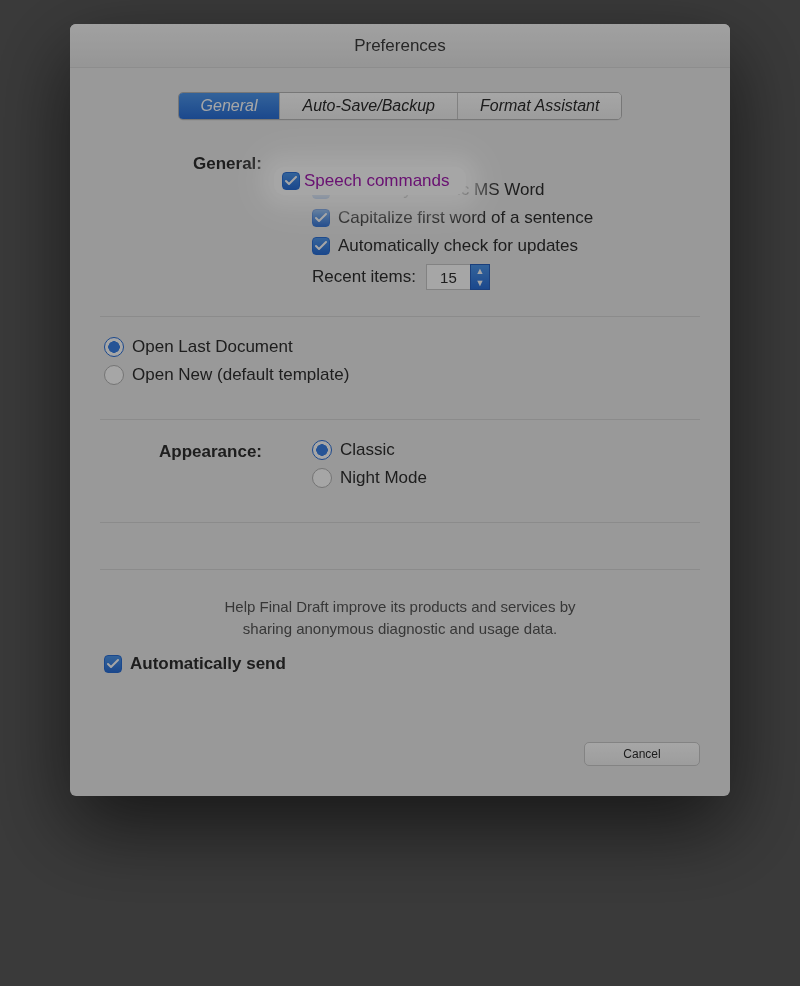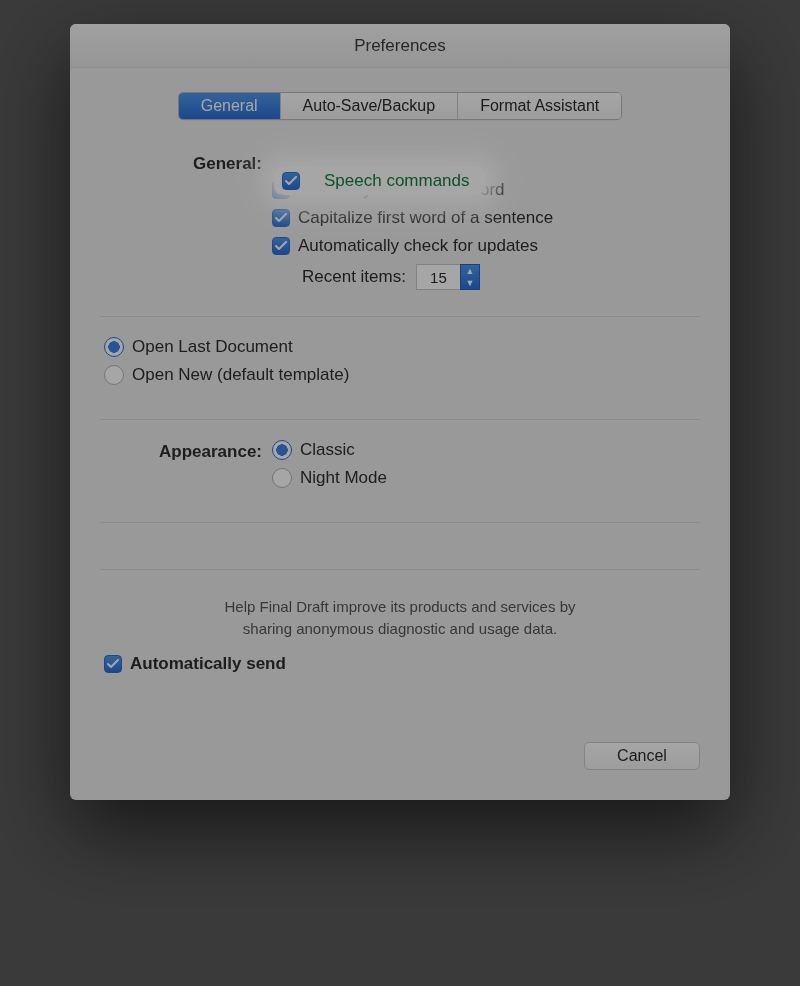--- a/index.html
+++ b/index.html
@@ -57,31 +57,33 @@
     }
     .segmented button {
       appearance: none;
       border: none;
       background: linear-gradient(#ffffff, #f0f0f0);
       padding: 4px 22px;
       font-size: 16px;
       color: #2b2b2b;
       cursor: pointer;
       border-right: 1px solid #c7c7c7;
+      font-style: italic;
     }
     .segmented button:last-child { border-right: none; }
     .segmented button.active {
       background: linear-gradient(#4f98ed, #2a6fd8);
       color: #fff;
     }
     .section { padding: 6px 4px; }
     .row {
       display: flex;
       align-items: flex-start;
       margin-bottom: 6px;
+      gap: 40px;
     }
     .row-label {
       width: 168px;
       text-align: right;
       font-size: 17px;
       color: #2f2f2f;
       font-weight: 700;
       padding-right: 10px;
       padding-top: 2px;
     }
@@ -124,21 +126,20 @@
     }
     .radio.selected {
       border-color: #2a6fd8;
       background: radial-gradient(circle, #3b82e6 0 44%, #fff 46% 100%);
     }
     .subrow {
       display: flex;
       align-items: center;
       gap: 10px;
       margin-top: 8px;
-      margin-left: 30px;
       font-size: 17px;
       color: #2e2e2e;
     }
     .stepper {
       display: inline-flex;
       align-items: stretch;
       height: 26px;
     }
     .stepper .field {
       border: 1px solid #c8c8c8;
@@ -187,21 +188,21 @@
     }
     .footer {
       display: flex;
       justify-content: flex-end;
       gap: 14px;
       padding-top: 38px;
     }
     .btn {
       appearance: none;
       border-radius: 5px;
-      font-size: 16px;
+      font-size: 12px;
       padding: 4px 0;
       width: 116px;
       cursor: pointer;
       border: 1px solid #c9c9c9;
       background: linear-gradient(#ffffff, #f1f1f1);
       color: #2c2c2c;
     }
     .btn.primary {
       background: linear-gradient(#4f98ed, #2a6fd8);
       border-color: #2862bf;
@@ -209,23 +210,23 @@
     }
     .highlight {
       position: absolute;
       z-index: 20;
       background: #fff;
       border-radius: 10px;
       box-shadow: 0 0 18px 10px rgba(255,255,255,0.85), 0 0 36px 16px rgba(255,255,255,0.5);
       display: flex;
       align-items: center;
       padding: 4px 16px 4px 8px;
-      gap: 24px;
-      font-size: 17px;
-      color: #15803d;
+      gap: 4px;
+      font-size: 17px;
+      color: #a21caf;
     }
     .highlight .checkbox.checked {
       background: linear-gradient(#4f98ed, #2a6fd8);
     }
   </style>
 </head>
 <body>
 
 <div class="window">
   <div class="titlebar">

